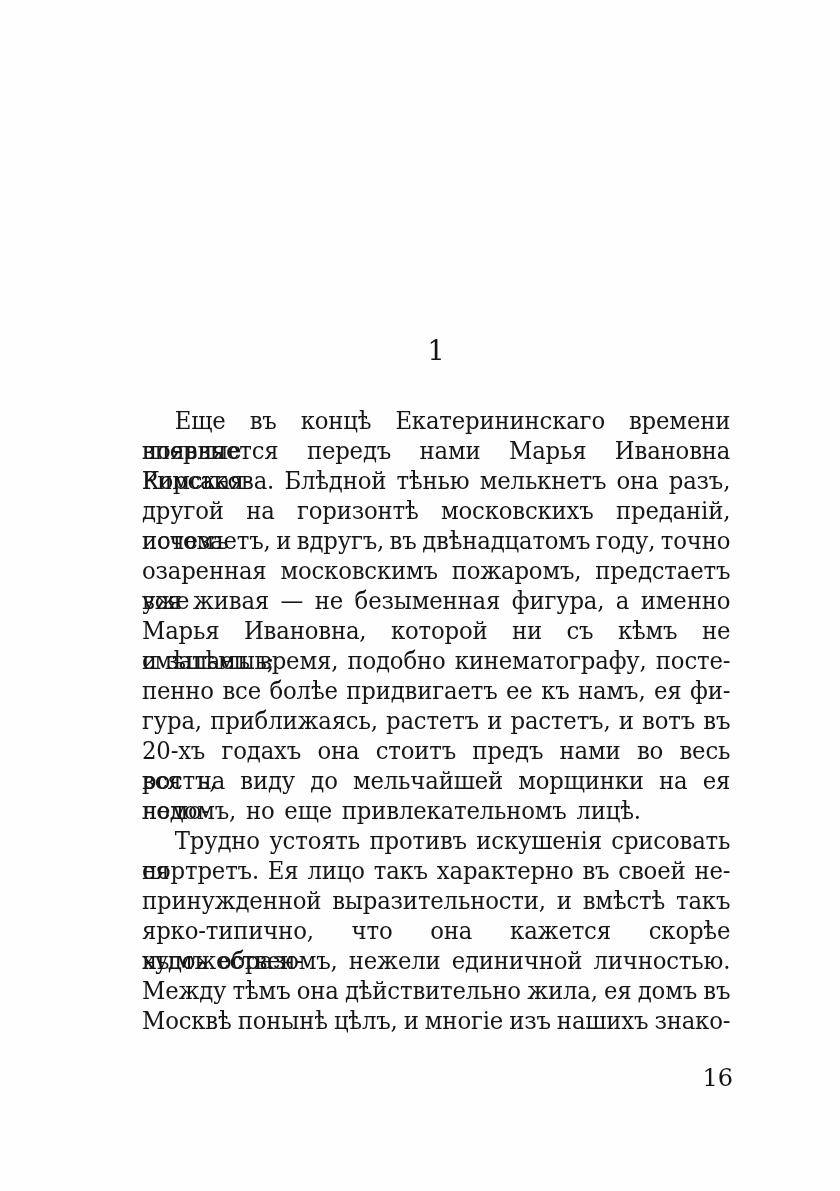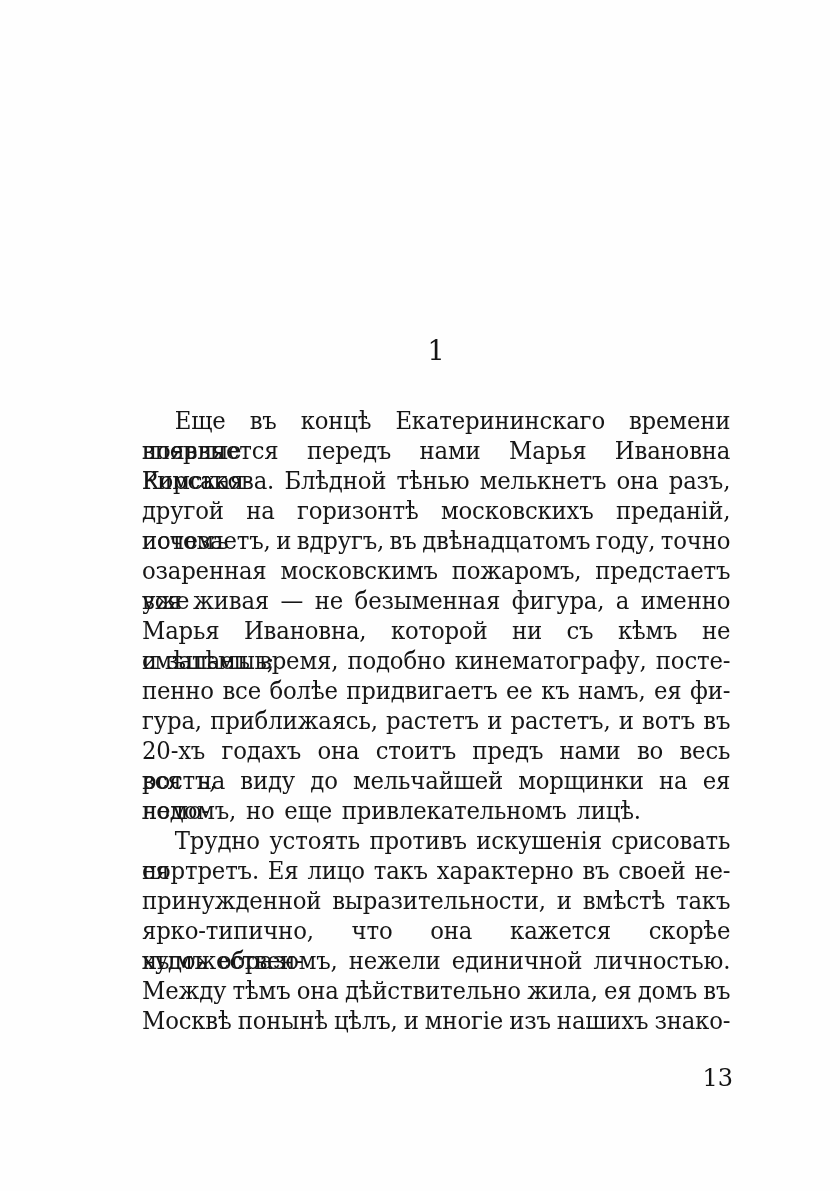--- a/index.html
+++ b/index.html
@@ -95,15 +95,15 @@
       <div class="line">портретъ. Ея лицо такъ характерно въ своей не-</div>
       <div class="line">принужденной выразительности, и вмѣстѣ такъ</div>
       <div class="line">ярко-типично, что она кажется скорѣе художествен-</div>
       <div class="line">нымъ образомъ, нежели единичной личностью.</div>
       <div class="line">Между тѣмъ она дѣйствительно жила, ея домъ въ</div>
       <div class="line">Москвѣ понынѣ цѣлъ, и многіе изъ нашихъ знако-</div>
     </div>
 
   </div>
 
-  <div class="page-number">13</div>
+  <div class="page-number">16</div>
 
 </div>
 
 </body></html>

